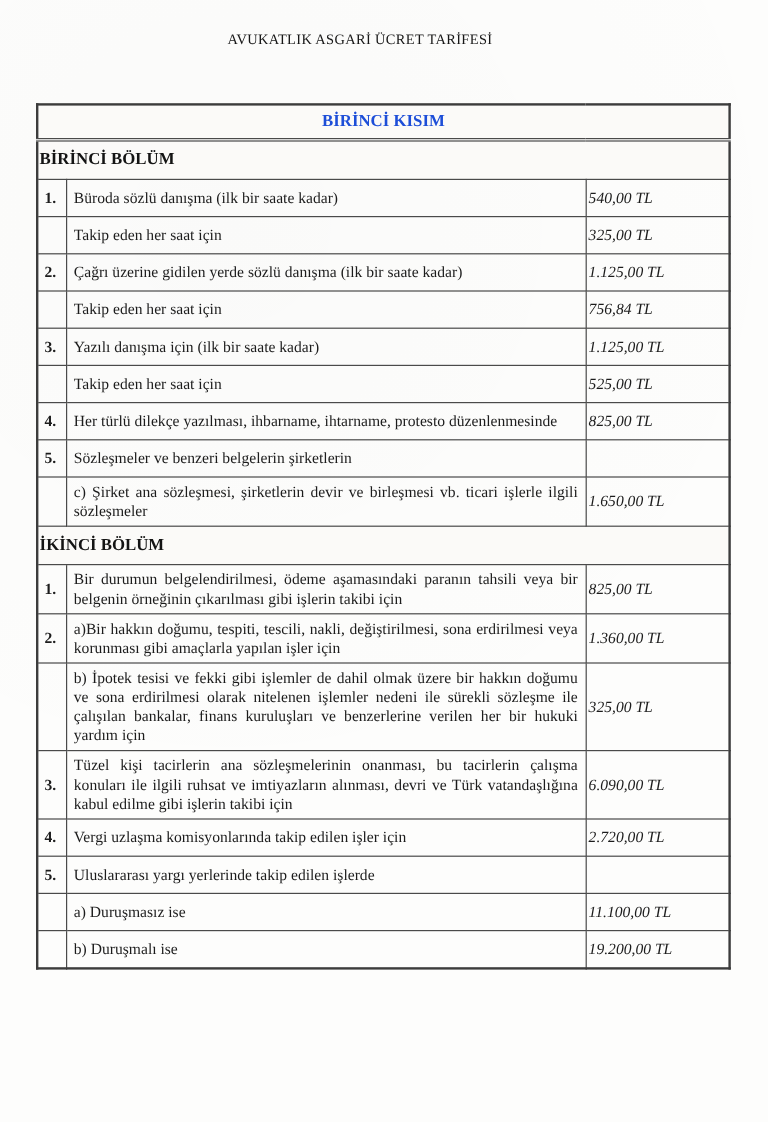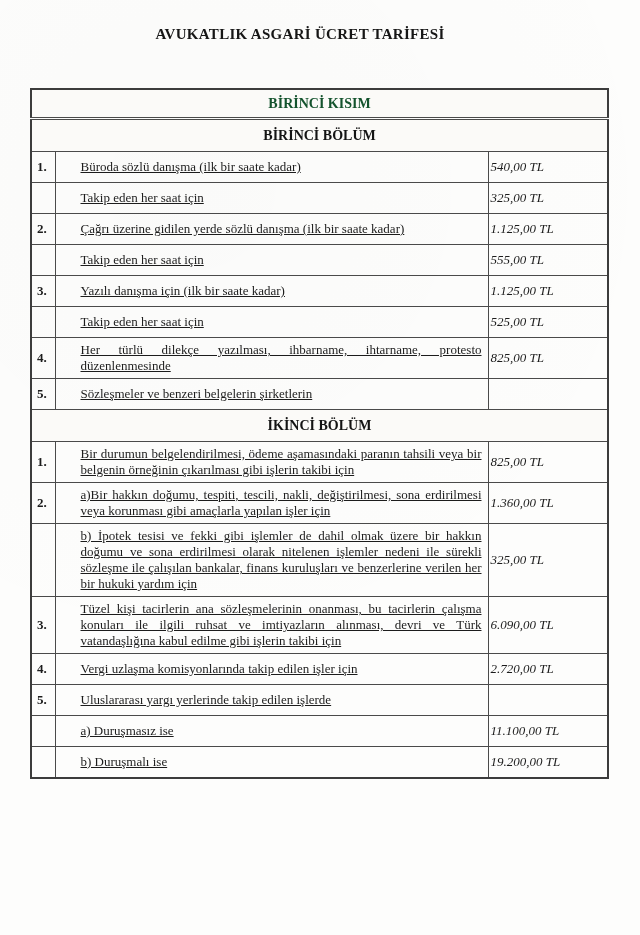--- a/index.html
+++ b/index.html
@@ -21,22 +21,22 @@
     position: relative;
     background:
       radial-gradient(circle at 30% 20%, rgba(0,0,0,0.012), transparent 60%),
       #fdfdfc;
   }
   .doc-title {
     width: 600px;
     margin: 0;
     padding-top: 26px;
     text-align: center;
-    font-size: 15px;
-    font-weight: bold;
+    font-size: 12px;
+    font-weight: normal;
     letter-spacing: 0.3px;
     color: #161616;
   }
   table.fee-table {
     border-collapse: collapse;
     table-layout: fixed;
     width: 577px;
     margin: 45px 0 0 30px;
     border: 2px solid #3c3c3c;
   }
@@ -48,49 +48,48 @@
     font-size: 13px;
     line-height: 16px;
     vertical-align: middle;
     overflow: hidden;
   }
   tr.part-head td {
     height: 25px;
     text-align: center;
     font-weight: bold;
     font-size: 14px;
-    color: #14532d;
+    color: #1d4ed8;
     border-bottom: 3px double #4a4a4a;
     background: #fbfaf8;
   }
   tr.sect-head td {
     height: 29px;
-    text-align: center;
+    text-align: left;
     font-weight: bold;
     font-size: 14px;
     color: #141414;
     background: #fbfaf8;
   }
   tr.sub-head td {
     height: 33px;
     text-align: left;
     font-weight: bold;
     font-size: 13.5px;
     padding: 2px 6px 2px 5px;
   }
   tr.data-row.single { height: 31px; }
   td.num {
     font-weight: bold;
     text-align: left;
     padding: 3px 2px 3px 5px;
   }
   td.desc {
     text-align: justify;
-    padding: 4px 6px 4px 25px;
-    text-decoration: underline;
+    padding: 4px 6px 4px 6px;
   }
   td.price {
     text-align: left;
     padding: 4px 7px 4px 2px;
     white-space: nowrap;
     font-style: italic;
   }
 </style>
 </head>
 <body>
@@ -126,21 +125,21 @@
         <td class="price">325,00 TL</td>
       </tr>
       <tr class="data-row single">
         <td class="num">2.</td>
         <td class="desc">Çağrı üzerine gidilen yerde sözlü danışma (ilk bir saate kadar)</td>
         <td class="price">1.125,00 TL</td>
       </tr>
       <tr class="data-row single">
         <td class="num"></td>
         <td class="desc">Takip eden her saat için</td>
-        <td class="price">555,00 TL</td>
+        <td class="price">756,84 TL</td>
       </tr>
       <tr class="data-row single">
         <td class="num">3.</td>
         <td class="desc">Yazılı danışma için (ilk bir saate kadar)</td>
         <td class="price">1.125,00 TL</td>
       </tr>
       <tr class="data-row single">
         <td class="num"></td>
         <td class="desc">Takip eden her saat için</td>
         <td class="price">525,00 TL</td>
@@ -148,20 +147,25 @@
       <tr class="data-row single">
         <td class="num">4.</td>
         <td class="desc">Her türlü dilekçe yazılması, ihbarname, ihtarname, protesto düzenlenmesinde</td>
         <td class="price">825,00 TL</td>
       </tr>
       <tr class="data-row single">
         <td class="num">5.</td>
         <td class="desc">Sözleşmeler ve benzeri belgelerin şirketlerin</td>
         <td class="price"></td>
       </tr>
+      <tr class="data-row">
+        <td class="num"></td>
+        <td class="desc">c) Şirket ana sözleşmesi, şirketlerin devir ve birleşmesi vb. ticari işlerle ilgili sözleşmeler</td>
+        <td class="price">1.650,00 TL</td>
+      </tr>
 
       <tr class="sect-head">
         <td colspan="3">İKİNCİ BÖLÜM</td>
       </tr>
 
       <tr class="data-row">
         <td class="num">1.</td>
         <td class="desc">Bir durumun belgelendirilmesi, ödeme aşamasındaki paranın tahsili veya bir belgenin örneğinin çıkarılması gibi işlerin takibi için</td>
         <td class="price">825,00 TL</td>
       </tr>

